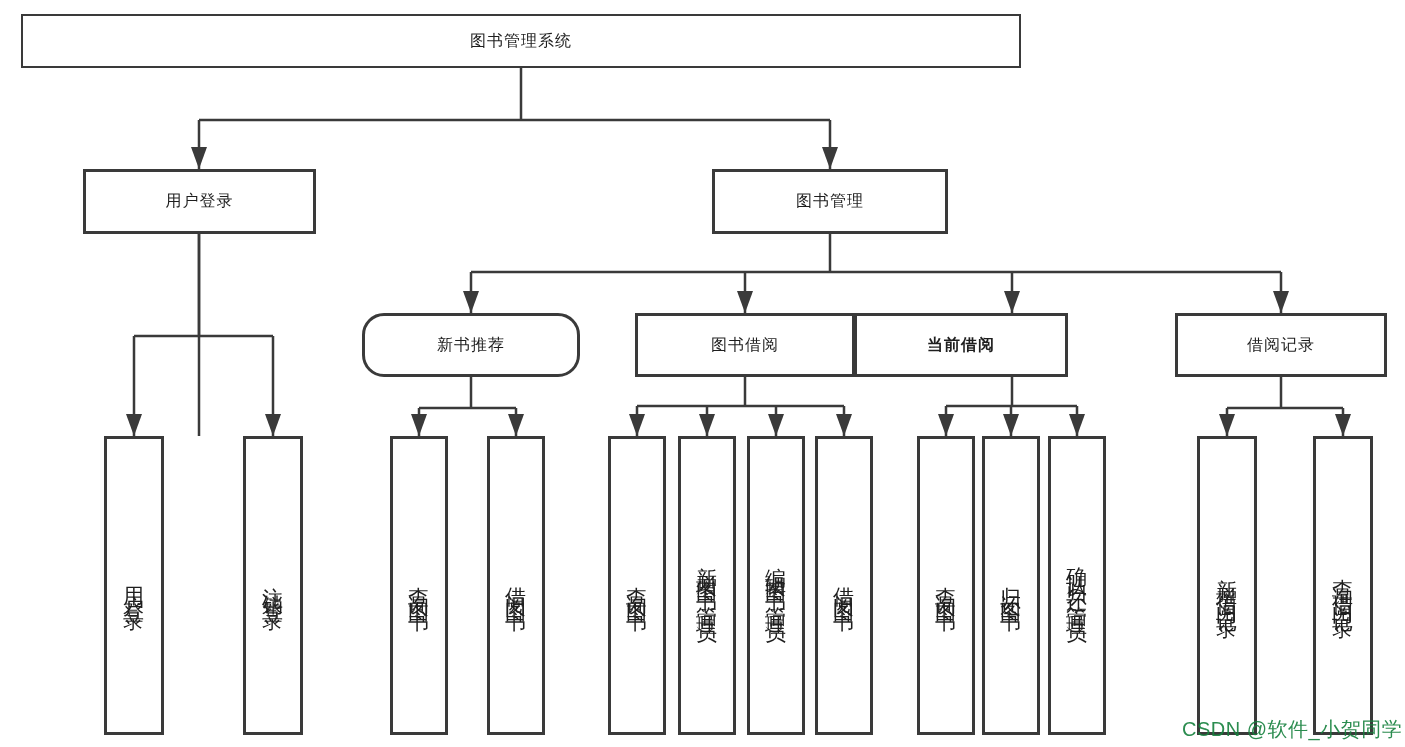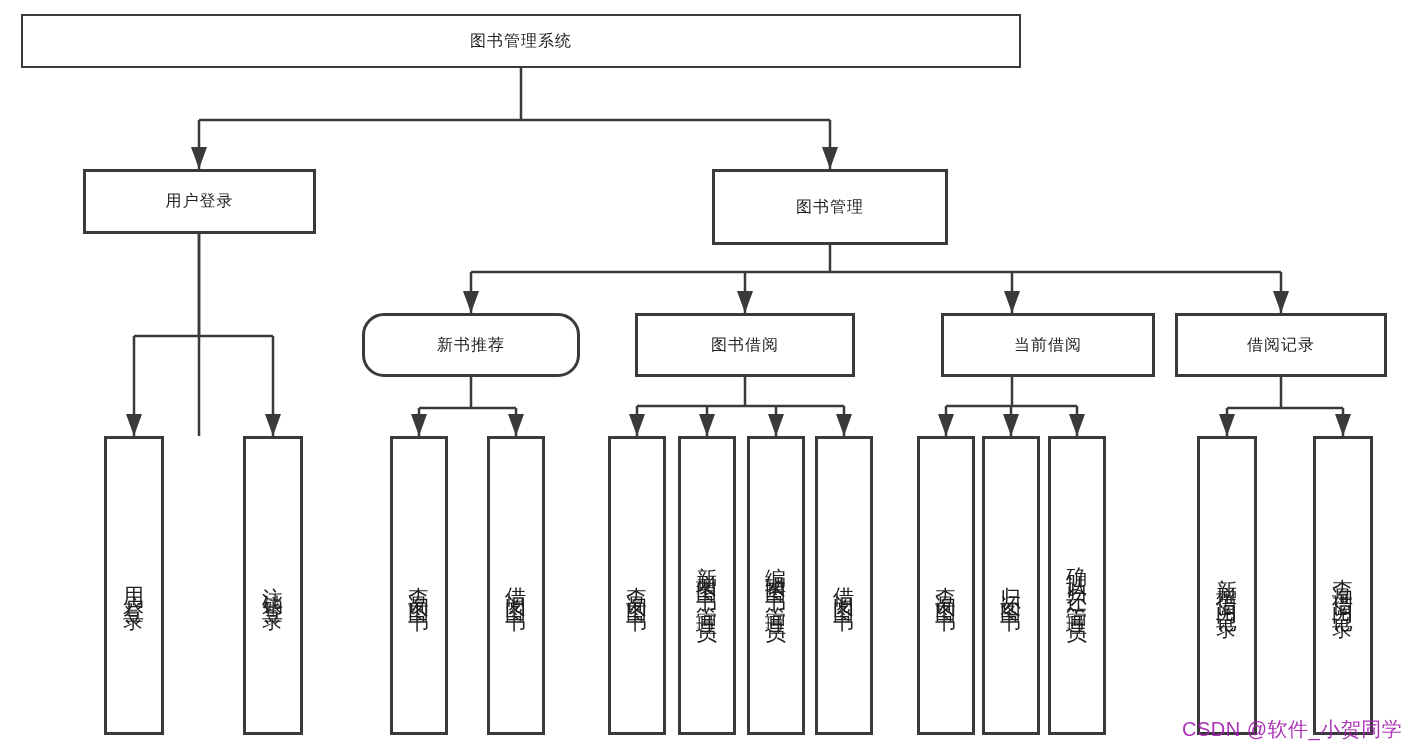--- a/index.html
+++ b/index.html
@@ -28,25 +28,25 @@
     writing-mode: vertical-rl;
     text-orientation: mixed;
     font-size: 21px;
     letter-spacing: 8px;
     line-height: 1;
   }
   
   .n-root   { left: 21px;  top: 14px;  width: 1000px; height: 54px; border-width: 2px; }
   
   .n-ulogin { left: 83px;  top: 169px; width: 233px; height: 65px; }
-  .n-bmgmt  { left: 712px; top: 169px; width: 236px; height: 76px; }
+  .n-bmgmt  { left: 712px; top: 169px; width: 236px; height: 65px; }
   
   .n-newrec { left: 362px;  top: 313px; width: 218px; height: 64px; border-radius: 22px; }
   .n-bborrow{ left: 635px;  top: 313px; width: 220px; height: 64px; }
-  .n-cborrow{ left: 941px;  top: 313px; width: 214px; height: 64px; }
+  .n-cborrow{ left: 854px;  top: 313px; width: 214px; height: 64px; font-weight: bold; }
   .n-brecord{ left: 1175px; top: 313px; width: 212px; height: 64px; }
   
   .lf { top: 436px; height: 299px; }
   .lf-ul1 { left: 104px;  width: 60px; }
   .lf-ul2 { left: 243px;  width: 60px; }
   .lf-nr1 { left: 390px;  width: 58px; }
   .lf-nr2 { left: 487px;  width: 58px; }
   .lf-bb1 { left: 608px;  width: 58px; }
   .lf-bb2 { left: 678px;  width: 58px; }
   .lf-bb3 { left: 747px;  width: 58px; }
@@ -54,21 +54,21 @@
   .lf-cb1 { left: 917px;  width: 58px; }
   .lf-cb2 { left: 982px;  width: 58px; }
   .lf-cb3 { left: 1048px; width: 58px; }
   .lf-br1 { left: 1197px; width: 60px; }
   .lf-br2 { left: 1313px; width: 60px; }
   .watermark {
     position: absolute;
     left: 1182px;
     top: 716px;
     font-size: 20px;
-    color: #a21caf;
+    color: #15803d;
     opacity: 0.9;
     letter-spacing: 0.5px;
     z-index: 3;
     white-space: nowrap;
   }
 </style>
 </head>
 <body>
 
 <div id="canvas">

